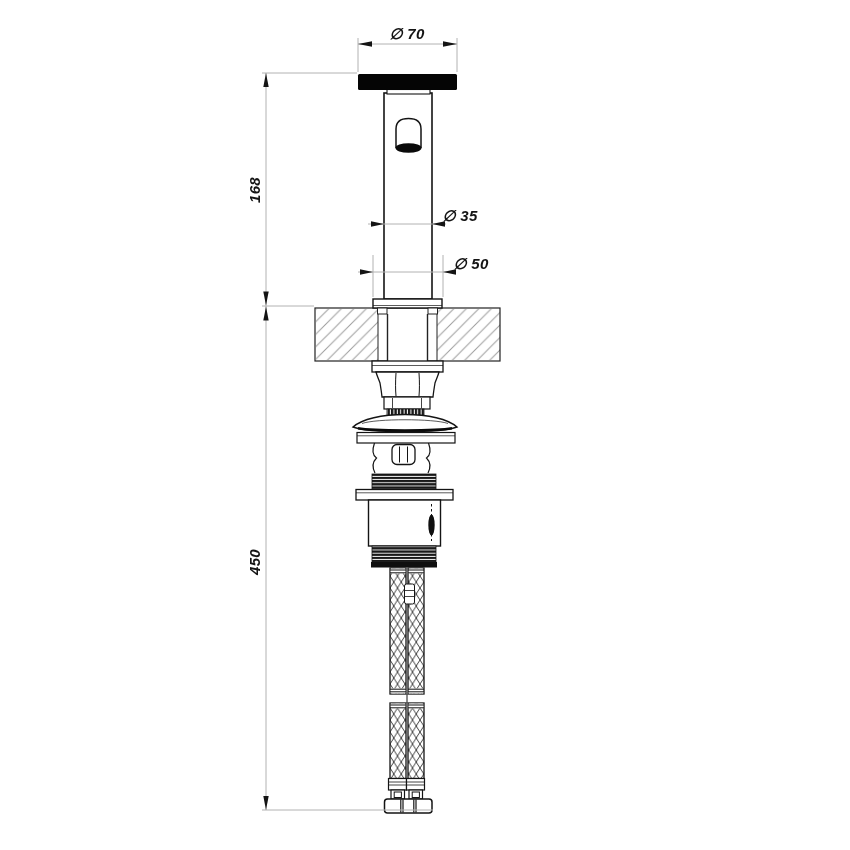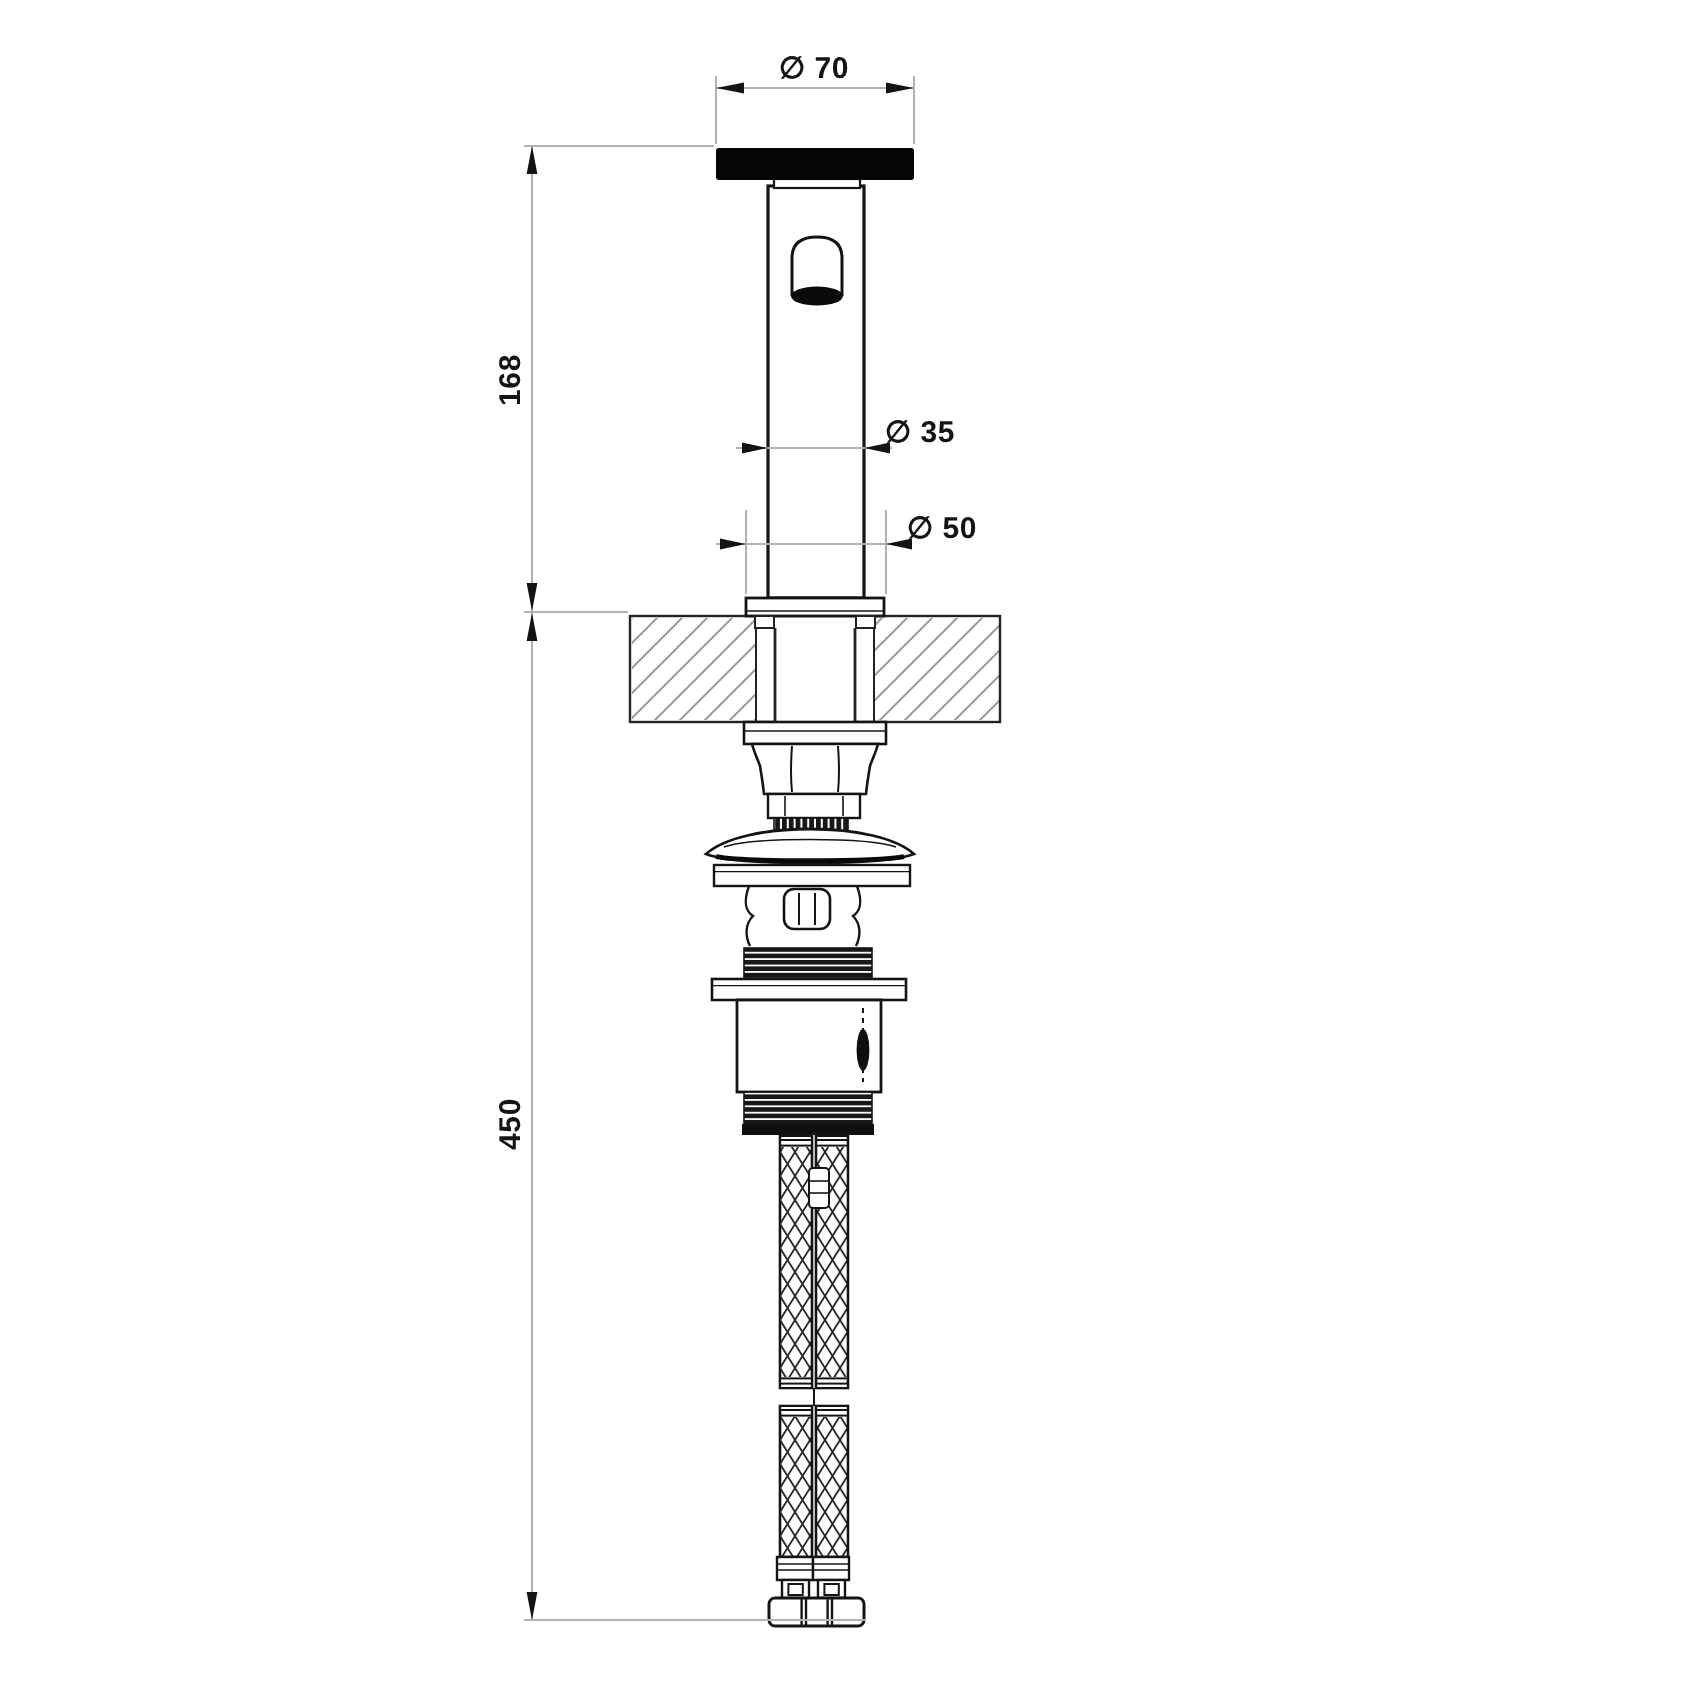--- a/index.html
+++ b/index.html
@@ -1,17 +1,17 @@
 <!DOCTYPE html>
 <html><head>
 <meta charset="utf-8">
 <style>
   html,body{margin:0;padding:0;background:#ffffff;}
   .stage{position:relative;width:835px;height:850px;background:#ffffff;overflow:hidden;
-         font-family:"Liberation Sans",sans-serif;}
+         font-family:"Liberation Sans",sans-serif;font-style:italic;}
   svg{display:block;}
   text.dim{font-family:"Liberation Sans",sans-serif;font-weight:bold;font-size:15px;fill:#141414;letter-spacing:.3px;}
 </style>
 </head>
 <body>
 
 <div class="stage">
 <svg width="850" height="850" viewBox="0 0 850 850">
   <defs>
     <pattern id="hatch" patternUnits="userSpaceOnUse" width="12.5" height="12.5">

